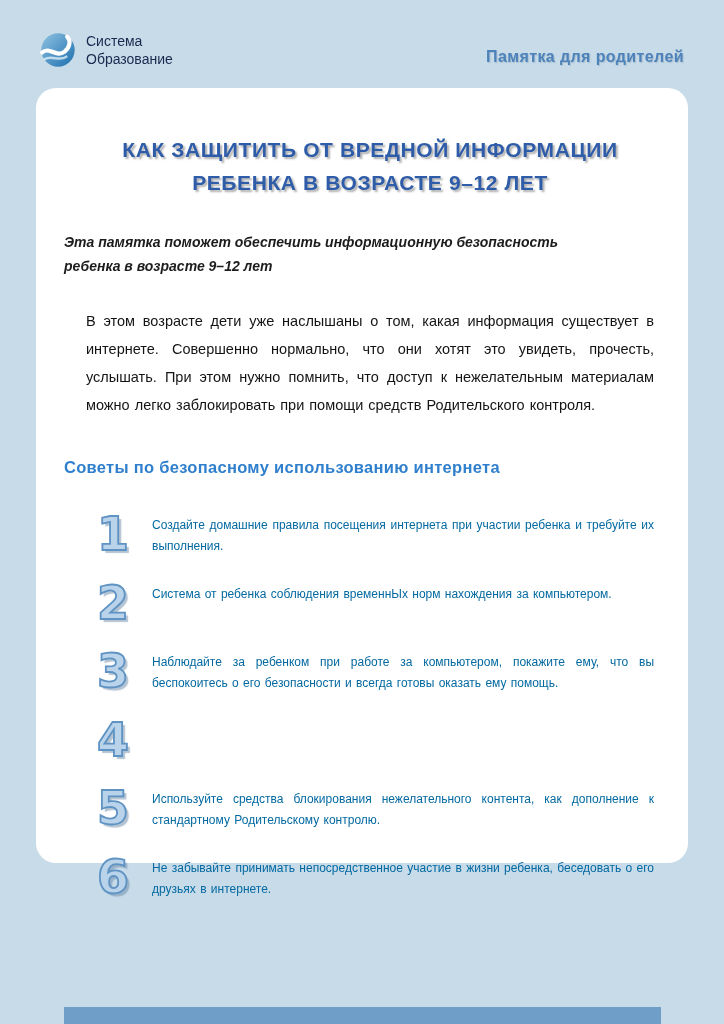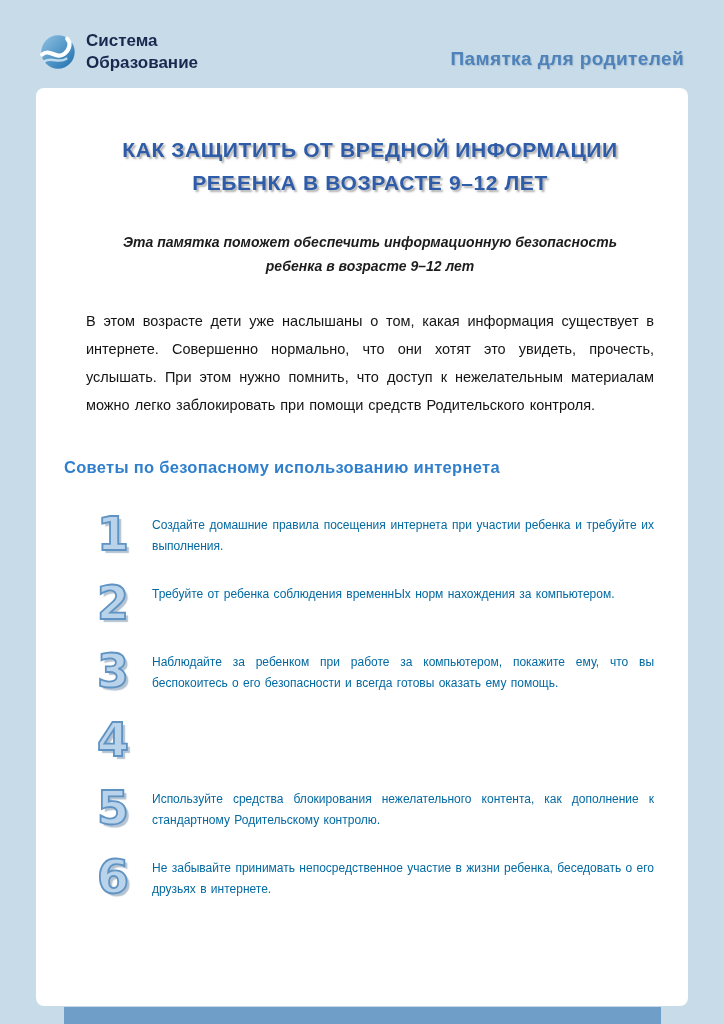--- a/index.html
+++ b/index.html
@@ -22,63 +22,63 @@
     top: 30px;
     left: 38px;
     right: 40px;
     display: flex;
     justify-content: space-between;
     align-items: flex-start;
   }
   .logo { display: flex; align-items: center; gap: 8px; }
   .logo-icon { width: 40px; height: 40px; flex-shrink: 0; }
   .logo-text {
-    font-size: 17px;
-    font-weight: bold;
+    font-size: 14px;
+    font-weight: normal;
     color: #17294e;
     line-height: 1.3;
   }
   .badge {
     margin-top: 18px;
-    font-size: 19px;
+    font-size: 16px;
     font-weight: bold;
     color: #4d82ba;
     letter-spacing: 0.4px;
     text-shadow: 1px 1px 1px rgba(120,140,160,0.35);
     text-align: right;
   }
 
   
   .card {
     position: absolute;
     top: 88px;
     left: 36px;
     width: 652px;
-    height: 918px;
+    height: 775px;
     background: #ffffff;
-    border-radius: 8px;
+    border-radius: 20px;
     box-sizing: border-box;
     padding: 46px 12px 0 28px;
   }
 
   .doc-title {
     margin: 0;
     text-align: center;
     color: #2e5ca9;
     font-size: 21px;
     font-weight: bold;
     letter-spacing: 0.6px;
     line-height: 1.55;
     text-shadow: 2px 2px 2px rgba(110,110,110,0.55);
   }
   .doc-title span { display: block; }
 
   .doc-subtitle {
     margin: 32px auto 0 auto;
-    text-align: center;
+    text-align: left;
     font-size: 14px;
     font-weight: bold;
     font-style: italic;
     color: #1c1c1c;
     line-height: 1.7;
   }
   .doc-subtitle span { display: block; }
 
   .intro {
     margin: 28px 22px 8px 22px;
@@ -182,21 +182,21 @@
 
     <div class="tips-list">
 
       <div class="tip">
         <span class="tip-number">1</span>
         <span class="tip-text">Создайте домашние правила посещения интернета при участии ребенка и требуйте их выполнения.</span>
       </div>
 
       <div class="tip">
         <span class="tip-number">2</span>
-        <span class="tip-text">Требуйте от ребенка соблюдения временнЫх норм нахождения за компьютером.</span>
+        <span class="tip-text">Система от ребенка соблюдения временнЫх норм нахождения за компьютером.</span>
       </div>
 
       <div class="tip">
         <span class="tip-number">3</span>
         <span class="tip-text">Наблюдайте за ребенком при работе за компьютером, покажите ему, что вы беспокоитесь о его безопасности и всегда готовы оказать ему помощь.</span>
       </div>
 
       <div class="tip">
         <span class="tip-number">4</span>
       </div>

